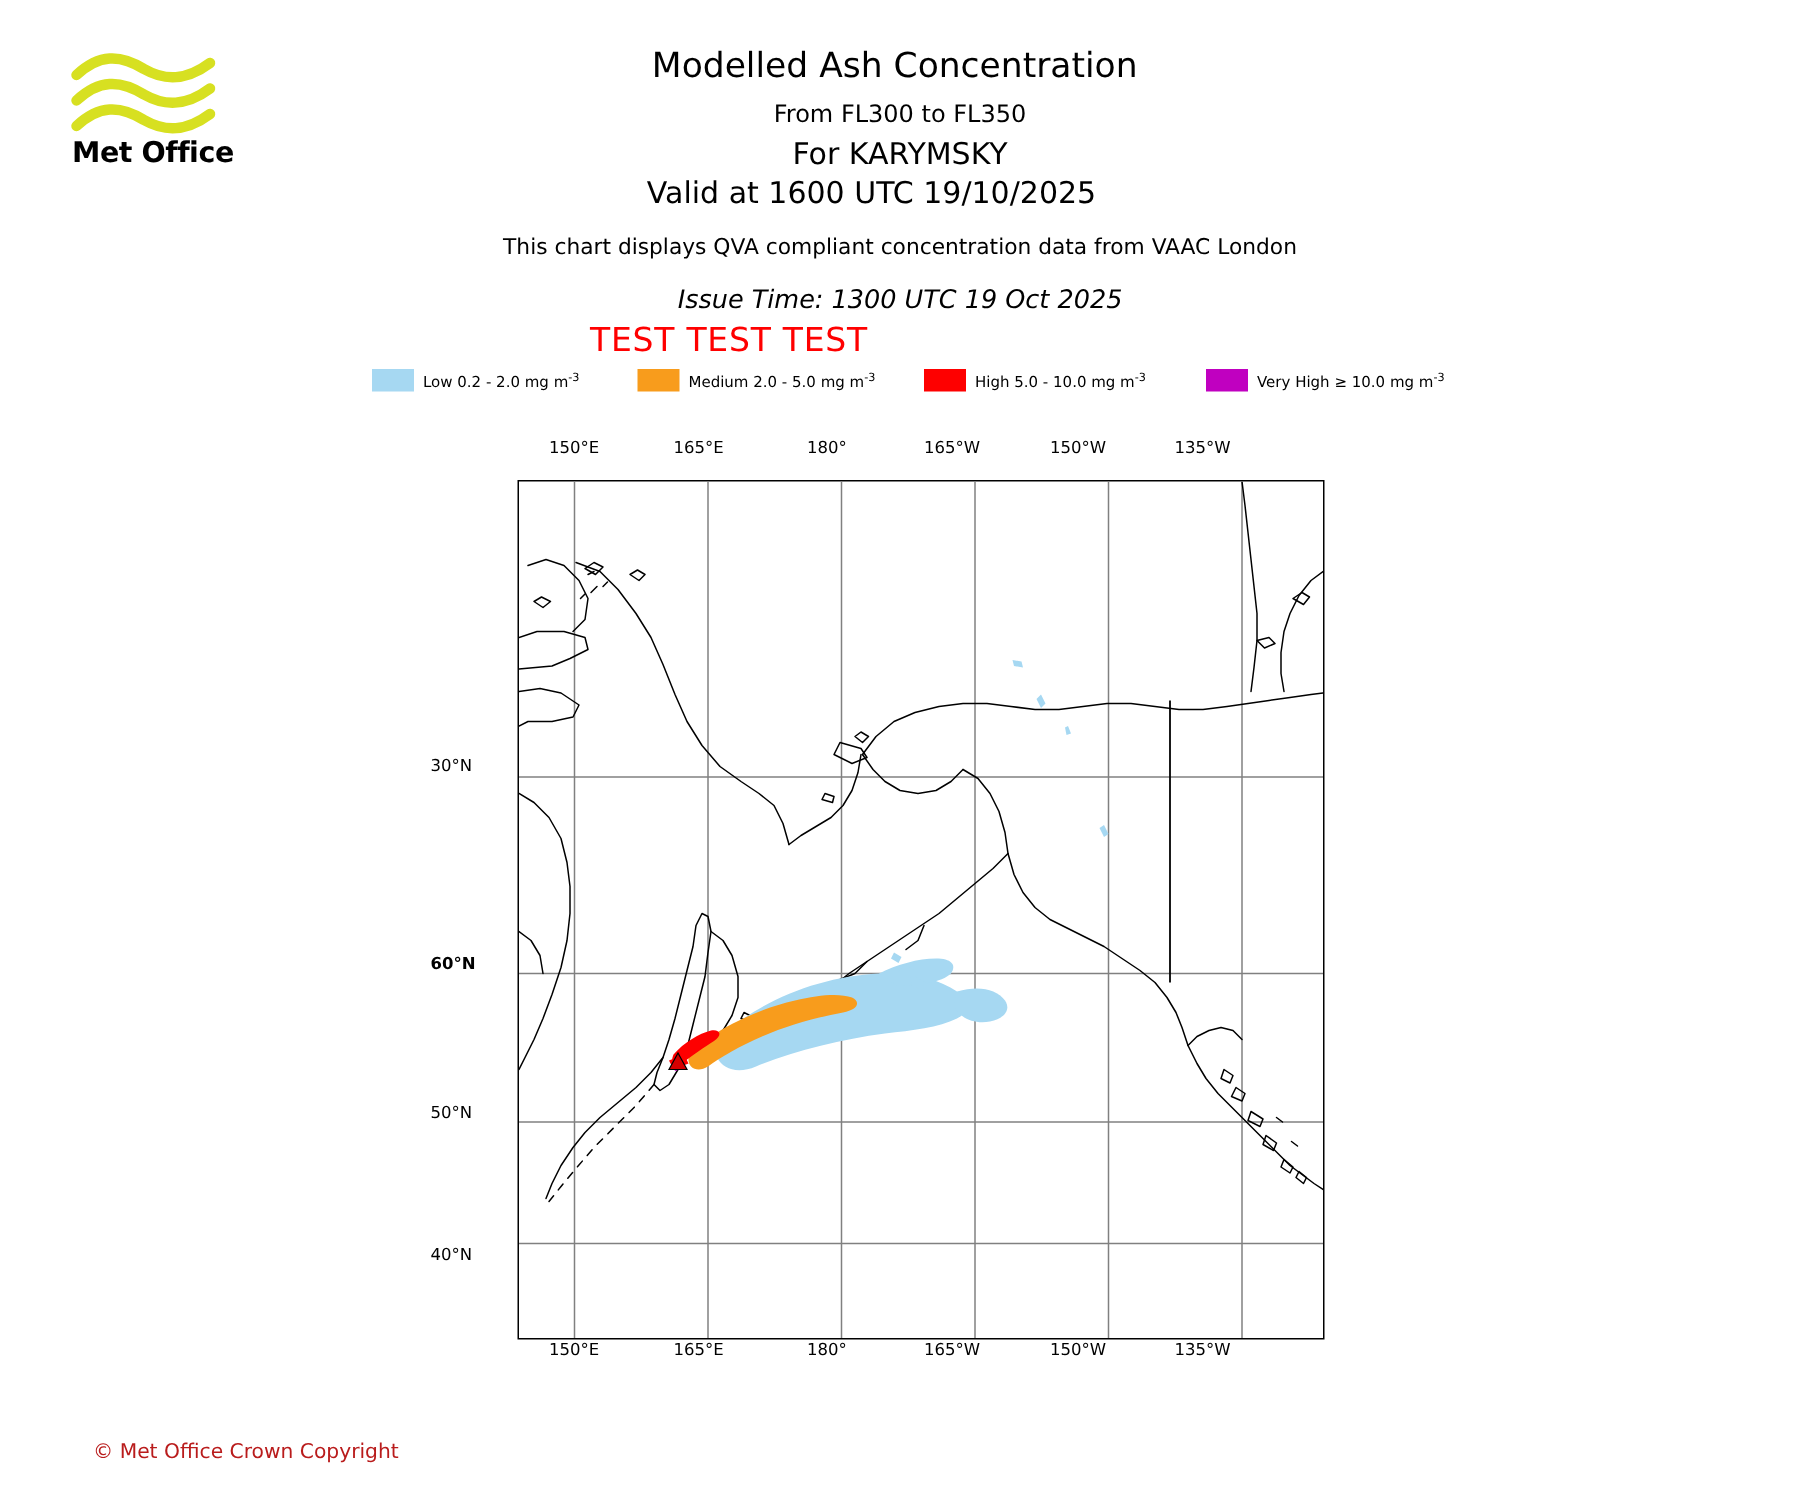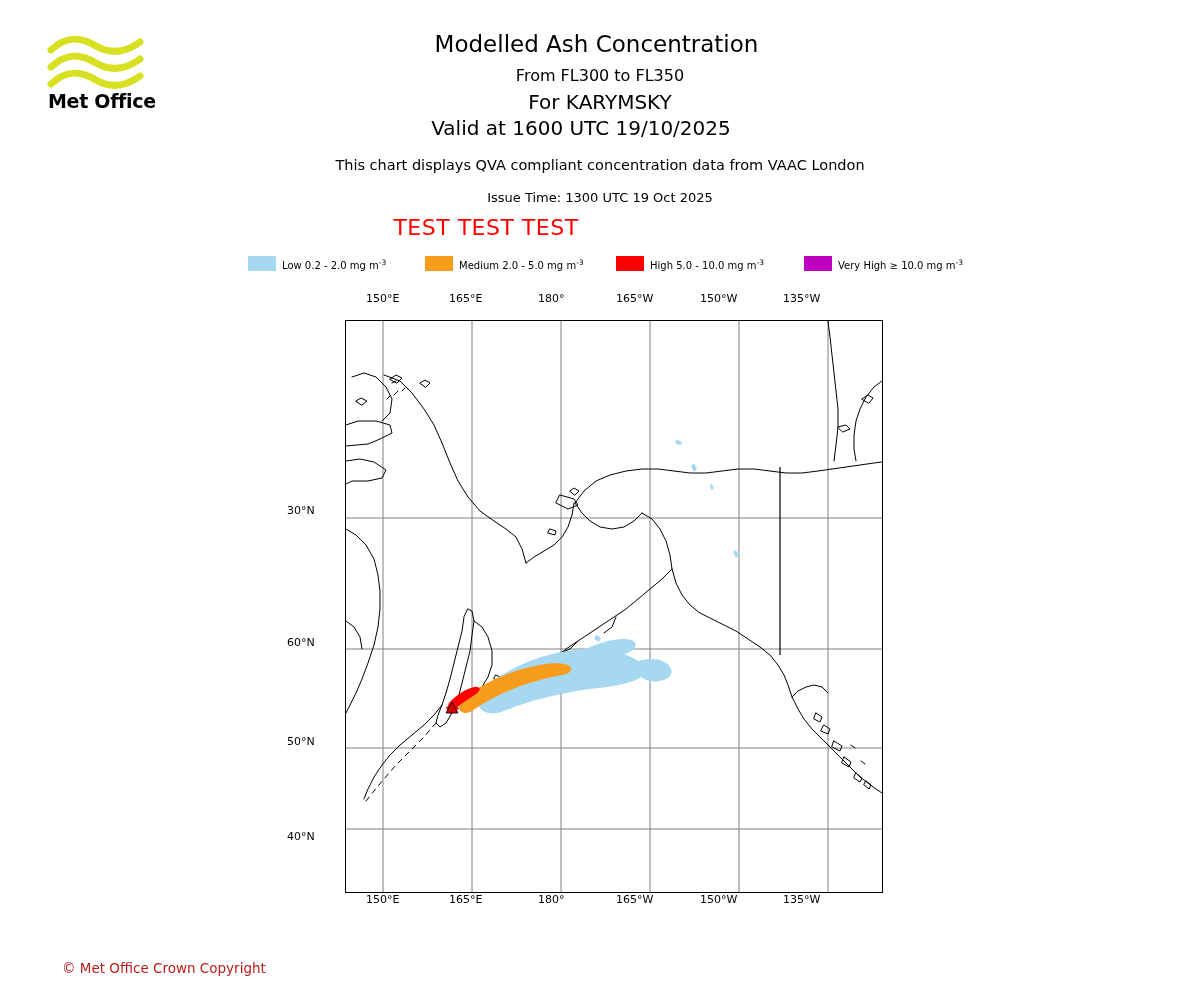--- a/index.html
+++ b/index.html
@@ -67,34 +67,35 @@
     line-height: 25px;
   }
   .sub1 {
     position: absolute;
     top: 157px; left: 0; width: 1200px;
     font-size: 14.5px;
   }
   .sub2 {
     position: absolute;
     top: 190px; left: 0; width: 1200px;
-    font-size: 13px;
+    font-size: 17px;
+    font-style: italic;
   }
   .testline {
     position: absolute;
     top: 215px; left: 0; width: 972px;
     font-size: 22px;
     color: #ff0000;
     letter-spacing: 0.5px;
   }
 
   
   #legend {
     position: absolute;
-    top: 253px;
+    top: 243px;
     left: 248px;
     width: 745px;
     height: 20px;
     padding-left: 28px;
   }
   .legend-item {
     position: absolute;
     top: 0;
     height: 18px;
     white-space: nowrap;
@@ -198,21 +199,21 @@
 <div class="axis-label axis-top" style="left:783px;">135°W</div>
 
 <div class="axis-label axis-bottom" style="left:366px;">150°E</div>
 <div class="axis-label axis-bottom" style="left:449px;">165°E</div>
 <div class="axis-label axis-bottom" style="left:538px;">180°</div>
 <div class="axis-label axis-bottom" style="left:616px;">165°W</div>
 <div class="axis-label axis-bottom" style="left:700px;">150°W</div>
 <div class="axis-label axis-bottom" style="left:783px;">135°W</div>
 
 <div class="axis-label axis-left" style="top:504px;">30°N</div>
-<div class="axis-label axis-left" style="top:636px;">60°N</div>
+<div class="axis-label axis-left" style="top:636px;font-weight:bold;">60°N</div>
 <div class="axis-label axis-left" style="top:735px;">50°N</div>
 <div class="axis-label axis-left" style="top:815px;margin-top:15px;">40°N</div>
 
 <div id="map-wrap">
   <div id="map-frame">
     <svg width="536" height="571" viewBox="0 0 536 571" xmlns="http://www.w3.org/2000/svg">
 
       <g stroke="#808080" stroke-width="1" fill="none">
         <line x1="37" y1="0" x2="37" y2="571"></line>
         <line x1="126" y1="0" x2="126" y2="571"></line>

